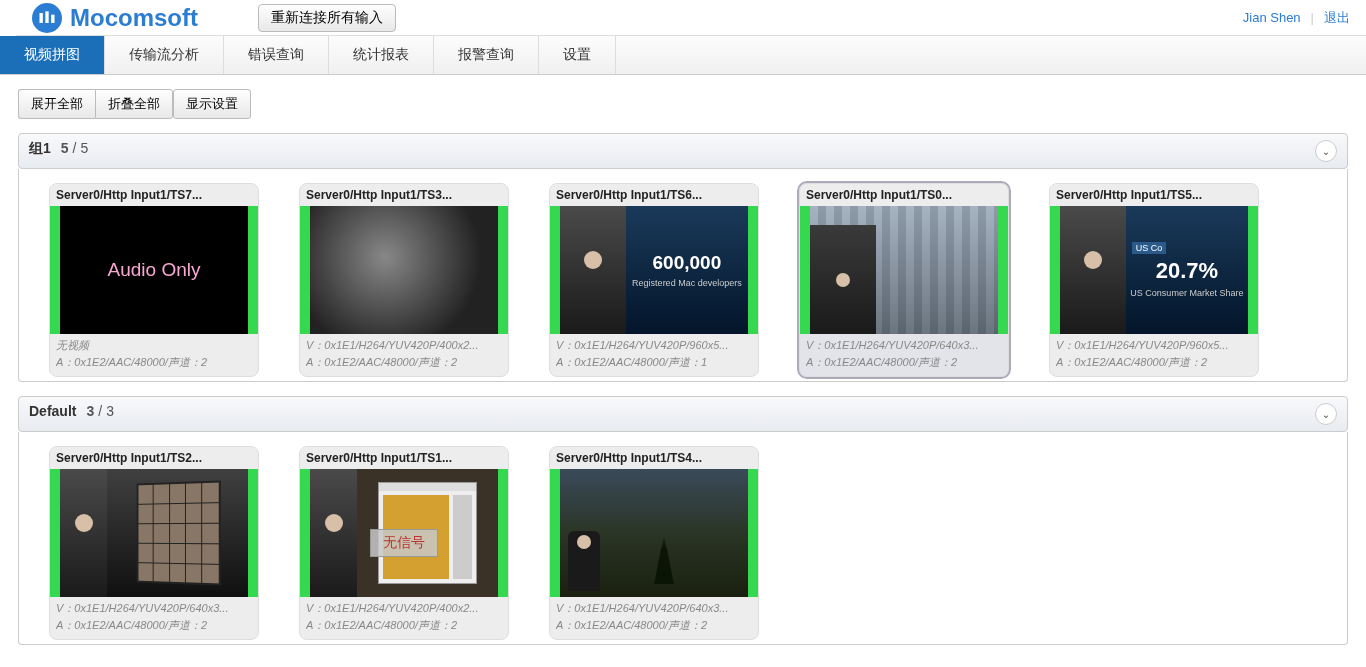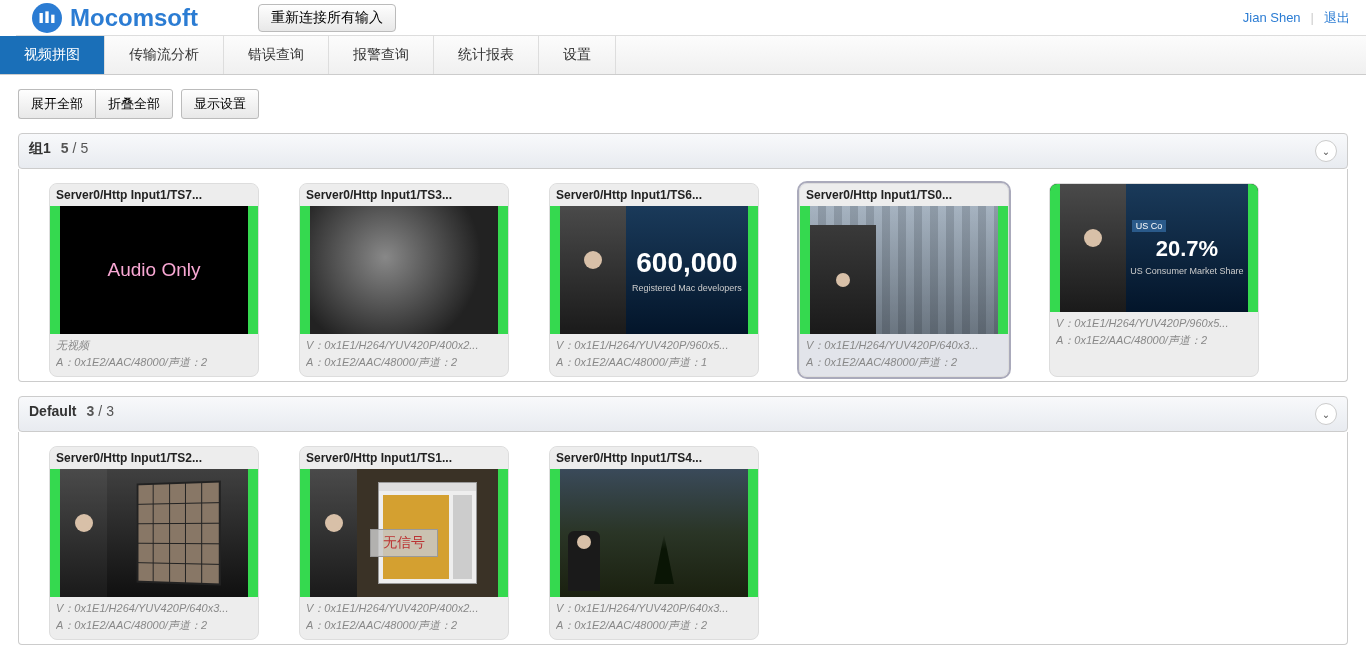--- a/index.html
+++ b/index.html
@@ -9,21 +9,21 @@
 .logo-icon { width: 30px; height: 30px; border-radius: 50%; background: #2b7cd3; display: flex; align-items: center; justify-content: center; color: #fff; font-weight: bold; }
 .logo-icon svg { width: 20px; height: 20px; }
 .logo-text { font-size: 24px; font-weight: bold; color: #2b7cd3; }
 .reconnect-btn { margin-left: 60px; padding: 4px 12px; background: linear-gradient(#fefefe,#e8e8e8); border: 1px solid #bbb; border-radius: 4px; font-size: 14px; cursor: pointer; }
 .header-right { margin-left: auto; display: flex; align-items: center; gap: 10px; color: #2b7cd3; font-size: 13px; }
 .header-right .sep { color: #ccc; }
 .header-right span { cursor: pointer; }
 .nav { display: flex; border-bottom: 1px solid #ccc; background: linear-gradient(#fcfcfc,#f0f0f0); }
 .nav-item { padding: 10px 24px; font-size: 14px; cursor: pointer; border-right: 1px solid #ddd; color: #333; }
 .nav-item.active { background: #1a6fb8; color: #fff; }
-.toolbar { padding: 14px 18px; display: flex; gap: 8px; }
+.toolbar { padding: 14px 18px; display: flex; }
 .btn { padding: 5px 12px; background: linear-gradient(#fefefe,#e8e8e8); border: 1px solid #bbb; border-radius: 3px; font-size: 13px; cursor: pointer; }
 .btn-grp { display:flex; }
 .btn-grp .btn:first-child { border-right:none; border-top-right-radius:0; border-bottom-right-radius:0;}
 .btn-grp .btn:last-child { border-top-left-radius:0; border-bottom-left-radius:0;}
 .group { margin: 0 18px 14px; }
 .group-header { display: flex; align-items: flex-start; padding: 6px 10px; background: linear-gradient(#f8f9fb,#e8ebf0); border: 1px solid #ccc; border-radius: 4px; font-size: 14px; }
 .group-title { font-weight: bold; }
 .group-count { margin-left: 10px; color: #555; }
 .group-count .sep { margin: 0 4px; }
 .chevron { margin-left: auto; width: 22px; height: 22px; border-radius: 50%; border: 1px solid #ccc; background: #fff; display:flex; align-items:center; justify-content:center; cursor:pointer; font-size: 10px; color:#555; }
@@ -75,22 +75,22 @@
     <span>Jian Shen</span>
     <span class="sep">|</span>
     <span>退出</span>
   </div>
 </div>
 
 <div class="nav" id="nav">
     <div class="nav-item active">视频拼图</div>
     <div class="nav-item">传输流分析</div>
     <div class="nav-item">错误查询</div>
+    <div class="nav-item">统计报表</div>
     <div class="nav-item">报警查询</div>
-    <div class="nav-item">统计报表</div>
     <div class="nav-item">设置</div>
   </div>
 
 <div class="toolbar">
   <div class="btn-grp">
     <button class="btn">展开全部</button>
     <button class="btn">折叠全部</button>
   </div>
   <button class="btn">显示设置</button>
 </div>
@@ -134,21 +134,21 @@
         <div class="tile">
           <div class="tile-hdr">Server0/Http Input1/TS6...</div>
           <div class="tile-vid">
             <div class="bar"></div>
             <div class="center">
               <div class="slide-box">
                 <div class="slide-person">
                   <div class="head"></div>
                 </div>
                 <div class="slide-main bg-d">
-                  <div style="font-size: 28px; font-weight: bold; color: rgb(255, 255, 255);">600,000</div>
+                  <div style="font-size: 19px; font-weight: bold; color: rgb(255, 255, 255);">600,000</div>
                   <div class="subtext">Registered Mac developers</div>
                 </div>
               </div>
             </div>
             <div class="bar"></div>
           </div>
           <div class="tile-info">
             <div>V：0x1E1/H264/YUV420P/960x5...</div>
             <div>A：0x1E2/AAC/48000/声道：1</div>
           </div>
@@ -165,20 +165,21 @@
               </div>
             </div>
             <div class="bar"></div>
           </div>
           <div class="tile-info">
             <div>V：0x1E1/H264/YUV420P/640x3...</div>
             <div>A：0x1E2/AAC/48000/声道：2</div>
           </div>
         </div>
         <div class="tile">
+          <div class="tile-hdr">Server0/Http Input1/TS5...</div>
           <div class="tile-vid">
             <div class="bar"></div>
             <div class="center">
               <div class="slide-box">
                 <div class="slide-person">
                   <div class="head"></div>
                 </div>
                 <div class="slide-main bg-d">
                   <div style="font-size: 9px; color: rgb(255, 255, 255); align-self: flex-start; margin-left: 6px; background: rgb(42, 90, 138); padding: 1px 4px; text-align: right;">US Co</div>
                   <div style="font-size: 22px; font-weight: bold; color: rgb(255, 255, 255);">20.7%</div>

